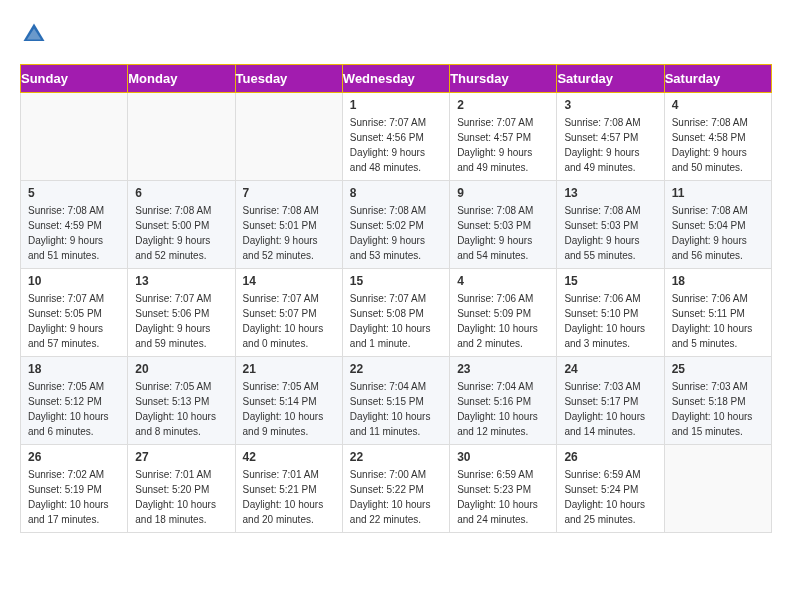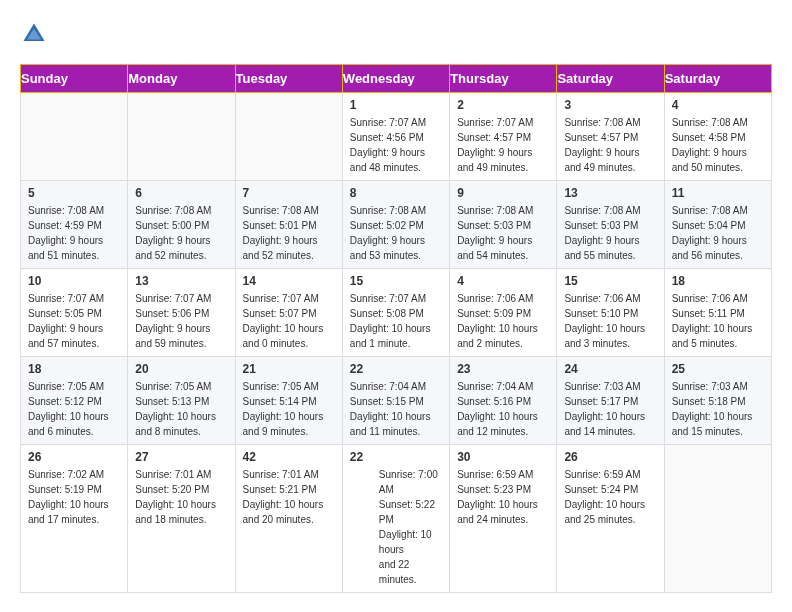--- a/index.html
+++ b/index.html
@@ -334,21 +334,21 @@
         </td>
         <td>
           <span class="day-number">42</span>
           <div class="day-info" style="white-space: pre-line;">Sunrise: 7:01 AM
 Sunset: 5:21 PM
 Daylight: 10 hours
 and 20 minutes.</div>
         </td>
         <td>
           <span class="day-number">22</span>
-          <div class="day-info" style="white-space: pre-line; margin-left: 29px;">Sunrise: 7:00 AM
+          <div class="day-info" style="white-space: pre-line;">Sunrise: 7:00 AM
 Sunset: 5:22 PM
 Daylight: 10 hours
 and 22 minutes.</div>
         </td>
         <td>
           <span class="day-number">30</span>
           <div class="day-info" style="white-space: pre-line;">Sunrise: 6:59 AM
 Sunset: 5:23 PM
 Daylight: 10 hours
 and 24 minutes.</div>

